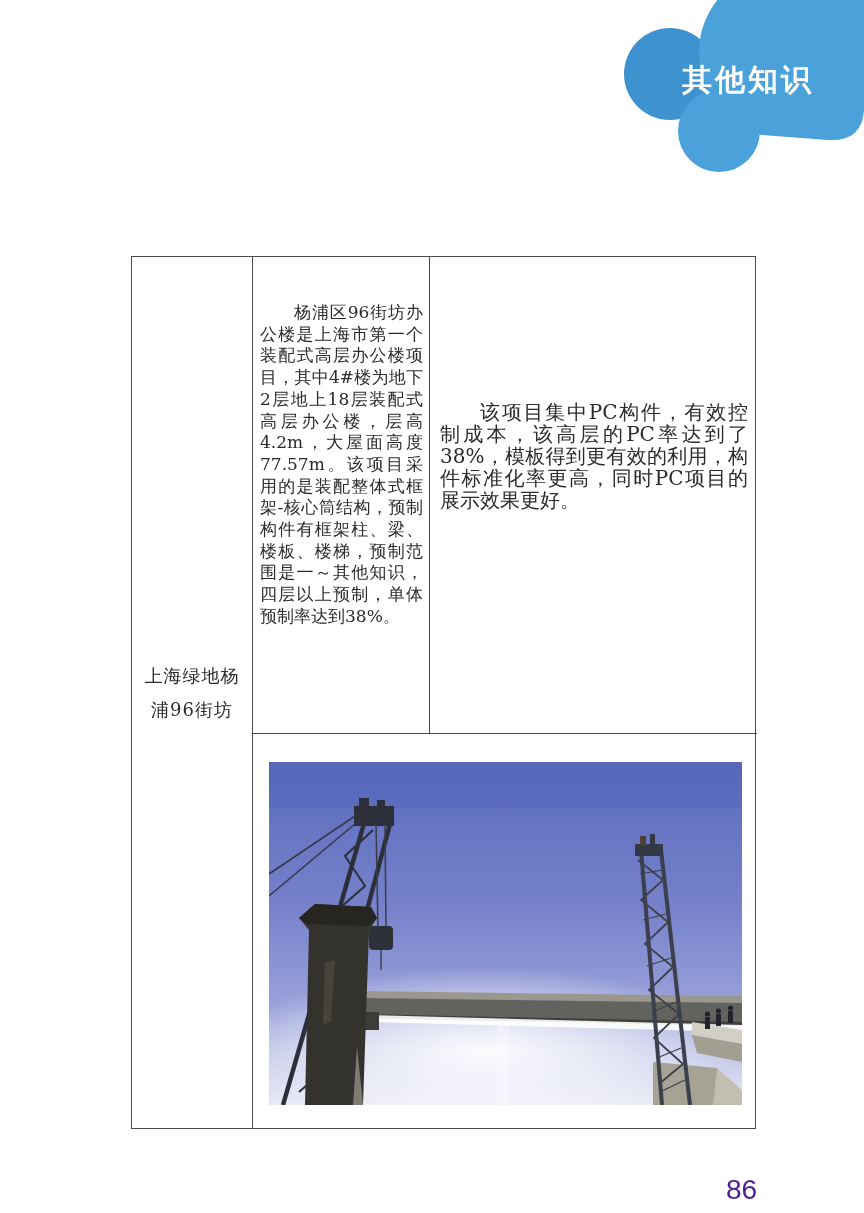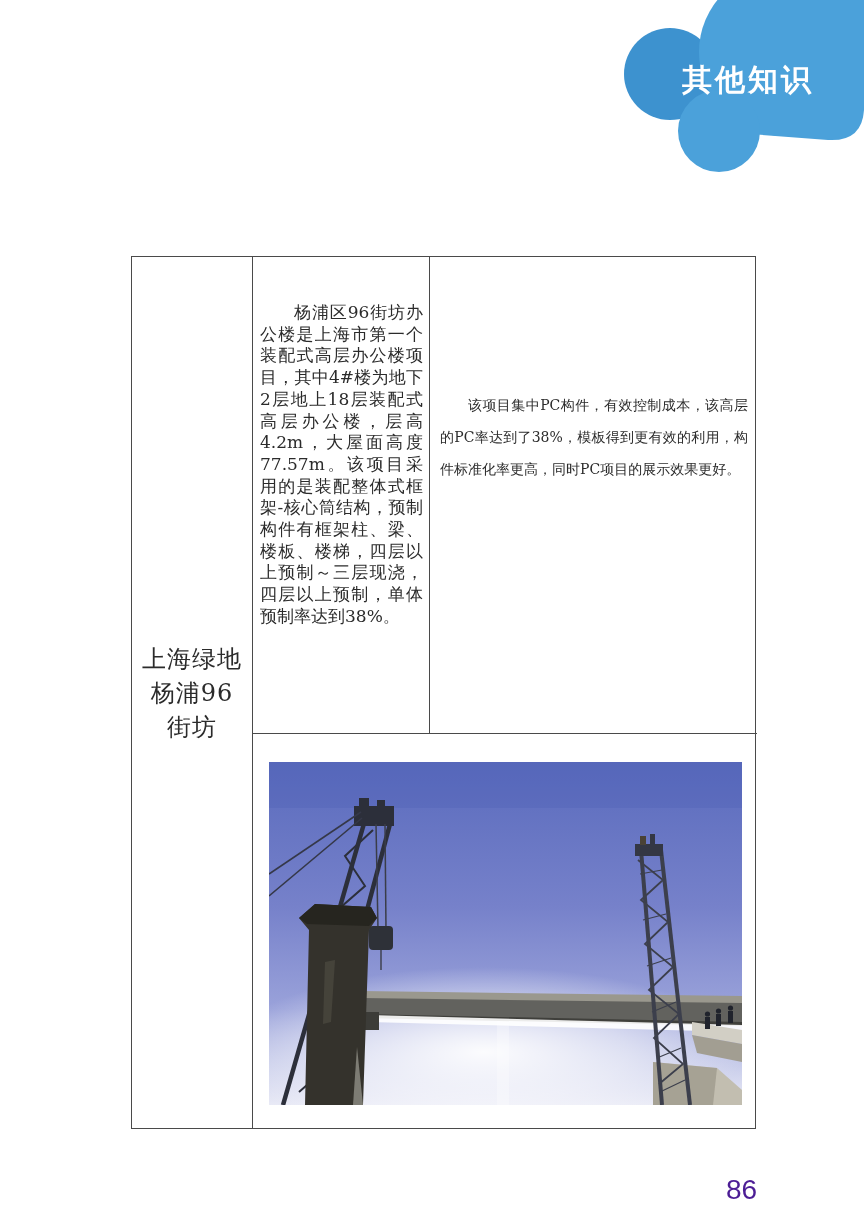--- a/index.html
+++ b/index.html
@@ -30,21 +30,21 @@
     border:1px solid #4a4a4a;
     display:flex;
   }
   .label-col {
     width:121px; flex:0 0 121px;
     border-right:1px solid #4a4a4a;
     display:flex; align-items:center; justify-content:center;
     text-align:center;
   }
   .label-col .label-text {
-    font-size:24px;
+    font-size:18px;
     line-height:34px;
     letter-spacing:1px;
     padding:0 8px;
   }
   .right-part { flex:1; display:flex; flex-direction:column; }
   .text-row {
     height:477px; flex:0 0 477px;
     border-bottom:1px solid #4a4a4a;
     display:flex;
   }
@@ -57,24 +57,25 @@
     font-size:17px;
     line-height:21.7px;
     text-align:justify;
     text-indent:2em;
   }
   .highlight-col {
     flex:1;
     padding:132px 9px 0 10px;
   }
   .highlight-col p {
-    font-size:14px;
-    line-height:32px;
+    font-size:20px;
+    line-height:22px;
     text-align:justify;
     text-indent:2em;
+    margin-top:12px;
   }
   .photo-row {
     flex:1;
     padding:28px 15px 25px 16px;
   }
   .photo-svg { width:473px; height:343px; display:block; }
 
   
   .page-number {
     position:absolute;
@@ -98,21 +99,21 @@
 <div class="info-table">
 
   <div class="label-col">
     <div class="label-text">上海绿地杨浦96街坊</div>
   </div>
 
   <div class="right-part">
 
     <div class="text-row">
       <div class="desc-col">
-        <p>杨浦区96街坊办公楼是上海市第一个装配式高层办公楼项目，其中4#楼为地下2层地上18层装配式高层办公楼，层高4.2m，大屋面高度77.57m。该项目采用的是装配整体式框架-核心筒结构，预制构件有框架柱、梁、楼板、楼梯，四层以上预制～三层现浇，四层以上预制，单体预制率达到38%。</p>
+        <p>杨浦区96街坊办公楼是上海市第一个装配式高层办公楼项目，其中4#楼为地下2层地上18层装配式高层办公楼，层高4.2m，大屋面高度77.57m。该项目采用的是装配整体式框架-核心筒结构，预制构件有框架柱、梁、楼板、楼梯，预制范围是一～其他知识，四层以上预制，单体预制率达到38%。</p>
       </div>
       <div class="highlight-col">
         <p>该项目集中PC构件，有效控制成本，该高层的PC率达到了38%，模板得到更有效的利用，构件标准化率更高，同时PC项目的展示效果更好。</p>
       </div>
     </div>
 
     <div class="photo-row">
 
       <svg class="photo-svg" viewBox="0 0 473 343">
         <defs>

